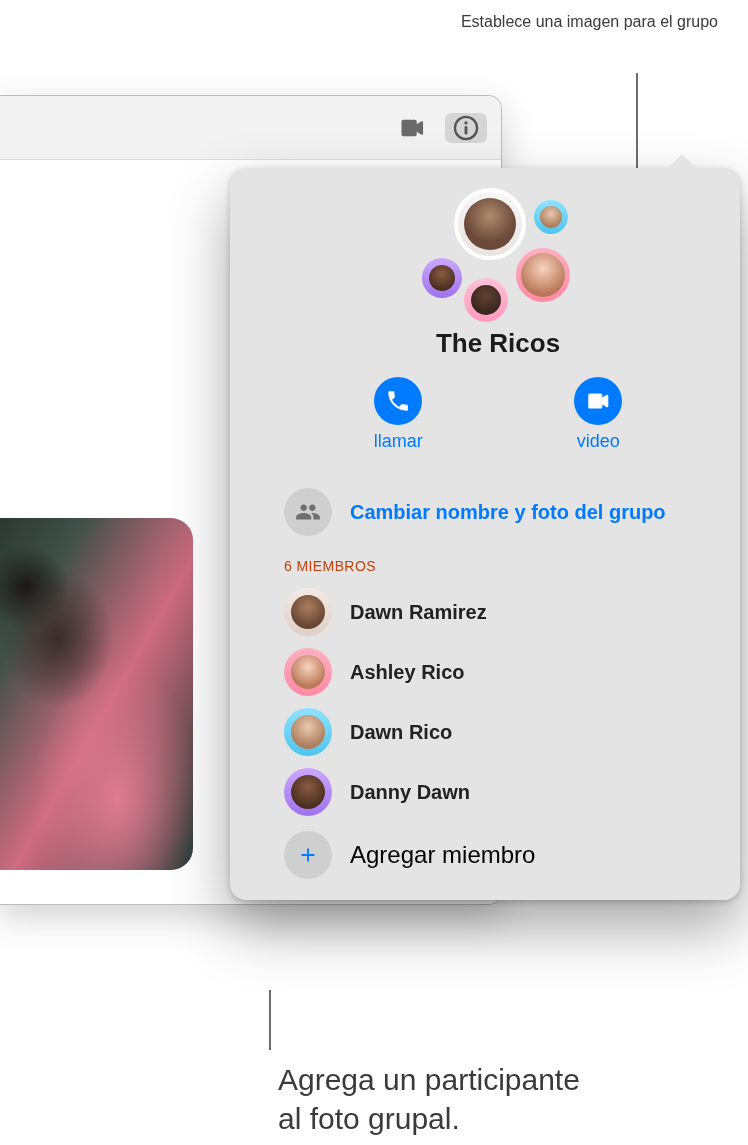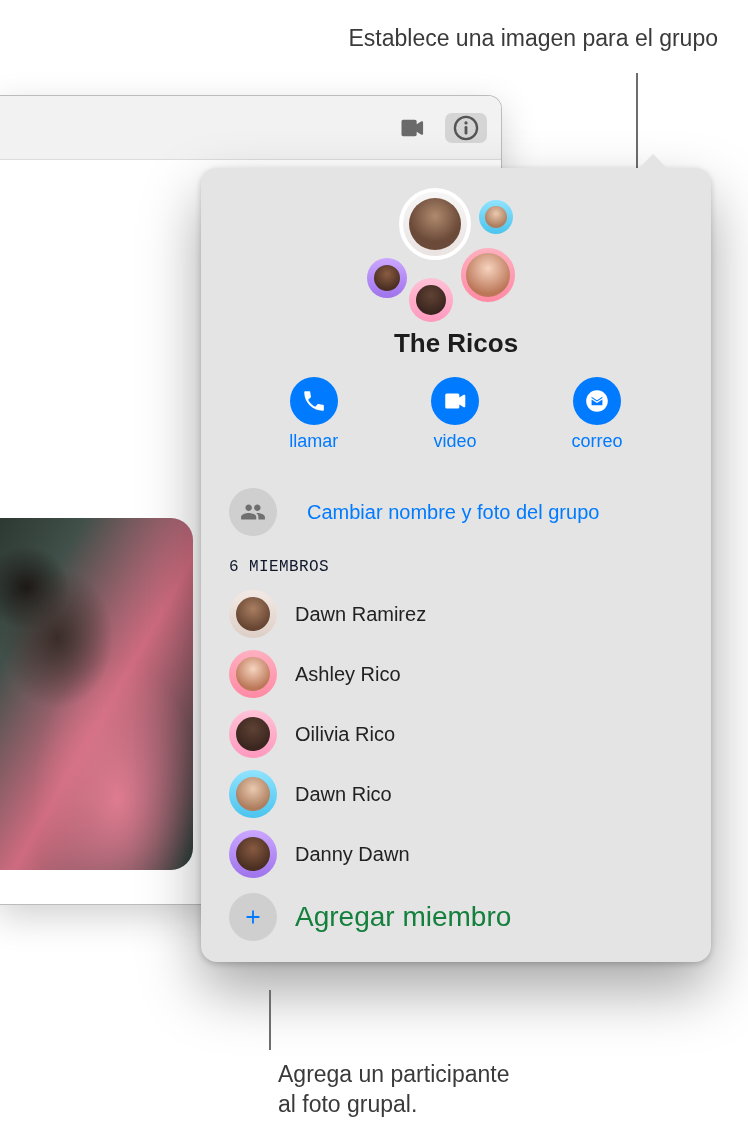--- a/index.html
+++ b/index.html
@@ -8,32 +8,32 @@
     width: 748px;
     height: 1145px;
     background: #fff;
     position: relative;
     overflow: hidden;
   }
 
   
   .callout-top {
     position: absolute;
-    top: 24px;
+    top: 12px;
     right: 30px;
     text-align: right;
-    font-size: 23px;
+    font-size: 16px;
     color: #3a3a3a;
     line-height: 1.3;
   }
   .callout-bottom {
     position: absolute;
     top: 1060px;
     left: 278px;
-    font-size: 23px;
+    font-size: 30px;
     color: #3a3a3a;
     line-height: 1.3;
   }
 
   
   .window {
     position: absolute;
     top: 95px;
     left: -3px;
     width: 505px;
@@ -91,26 +91,27 @@
     background:
       radial-gradient(ellipse 80px 100px at 60px 120px, #3a2d29 0%, rgba(58,45,41,0) 70%),
       radial-gradient(ellipse 120px 200px at 120px 280px, #df7b91 0%, rgba(223,123,145,0) 70%),
       radial-gradient(ellipse 60px 60px at 30px 70px, #1a1614 0%, rgba(26,22,20,0) 70%);
   }
 
   
   .popover {
     position: absolute;
     top: 168px;
-    left: 201px;
+    left: 230px;
     width: 510px;
     background: #e4e4e4;
     border-radius: 16px;
     box-shadow: 0 28px 60px rgba(0,0,0,0.35), 0 2px 6px rgba(0,0,0,0.2);
     padding-bottom: 22px;
+    padding-left: 26px;
   }
   .popover::before {
     content: "";
     position: absolute;
     top: -14px;
     right: 42px;
     width: 0; height: 0;
     border-left: 16px solid transparent;
     border-right: 16px solid transparent;
     border-bottom: 16px solid #e4e4e4;
@@ -177,41 +178,40 @@
   }
   .change-row .circle-sm {
     width: 48px; height: 48px;
     border-radius: 50%;
     background: #cfcfcf;
     display: flex; align-items: center; justify-content: center;
   }
   .change-row .circle-sm svg { width: 26px; height: 26px; fill: #6f6f6f; }
   .change-text {
     font-size: 20px;
-    font-weight: 400;
+    font-weight: 700;
     color: #007aff;
     flex: 1;
-    margin-left: 12px;
   }
 
   .members-header {
     padding: 4px 28px 8px 28px;
-    font-size: 16px;
+    font-size: 14px;
     letter-spacing: 0.4px;
-    color: #0f172a;
+    color: #c2410c;
     font-weight: 500;
-    font-family: Liberation Mono, monospace;
   }
 
   .member-list { padding: 0 28px; }
   .member {
     display: flex;
     align-items: center;
     gap: 18px;
     height: 60px;
+    font-weight: bold;
   }
   .member .mav {
     width: 48px; height: 48px;
     border-radius: 50%;
     display: flex; align-items: center; justify-content: center;
     position: relative;
   }
   .member .mav::after{
     content:"";width:34px;height:34px;border-radius:50%;
   }
@@ -232,22 +232,22 @@
     padding: 10px 28px 0 28px;
     height: 56px;
   }
   .add-row .add-circle {
     width: 48px; height: 48px; border-radius: 50%;
     background: #cfcfcf;
     display: flex; align-items: center; justify-content: center;
   }
   .add-row .add-circle svg { width: 22px; height: 22px; }
   .add-text {
-    font-size: 28px;
-    color: #15803d;
+    font-size: 24px;
+    color: #000000;
   }
   
   .leader1 {
     position:absolute;
     left: 636px; top: 73px; width:2px; height:475px; background:#6d6d6d;
   }
 
   .leader2v {
     position:absolute;
     left: 269px; top: 990px; width:2px; height:60px; background:#6d6d6d;
@@ -304,28 +304,20 @@
       <div class="label">llamar</div>
     </div>
     <div class="action">
       <div class="circle">
         <svg viewBox="0 0 24 24">
             <path d="M3 6.5C3 5.67 3.67 5 4.5 5h10c.83 0 1.5.67 1.5 1.5v2.2l4.02-2.41c.67-.4 1.48.07 1.48.85v9.72c0 .78-.81 1.25-1.48.85L16 15.3v2.2c0 .83-.67 1.5-1.5 1.5h-10C3.67 19 3 18.33 3 17.5v-11z"></path>
           </svg>
       </div>
       <div class="label">video</div>
     </div>
-    <div class="action">
-      <div class="circle">
-        <svg viewBox="0 0 24 24">
-            <path d="M12 2C6.48 2 2 6.48 2 12s4.48 10 10 10 10-4.48 10-10S17.52 2 12 2zm5 7.2-5 3.3-5-3.3V8l5 3.3L17 8v1.2zM7 16V10.5l5 3.3 5-3.3V16H7z"></path>
-          </svg>
-      </div>
-      <div class="label">correo</div>
-    </div>
   </div>
 
   <div class="change-row">
     <div class="circle-sm">
       <svg viewBox="0 0 24 24">
           <path d="M16 11c1.66 0 3-1.34 3-3s-1.34-3-3-3-3 1.34-3 3 1.34 3 3 3zm-8 0c1.66 0 3-1.34 3-3S9.66 5 8 5 5 6.34 5 8s1.34 3 3 3zm0 2c-2.33 0-7 1.17-7 3.5V19h14v-2.5c0-2.33-4.67-3.5-7-3.5zm8 0c-.29 0-.62.02-.97.05 1.16.84 1.97 1.97 1.97 3.45V19h6v-2.5c0-2.33-4.67-3.5-7-3.5z"></path>
         </svg>
     </div>
     <div class="change-text">Cambiar nombre y foto del grupo</div>
   </div>
@@ -335,24 +327,20 @@
   <div class="member-list">
     <div class="member">
       <div class="mav mav1"></div>
       <div class="mname">Dawn Ramirez</div>
     </div>
     <div class="member">
       <div class="mav mav2"></div>
       <div class="mname">Ashley Rico</div>
     </div>
     <div class="member">
-      <div class="mav mav3"></div>
-      <div class="mname">Oilivia Rico</div>
-    </div>
-    <div class="member">
       <div class="mav mav4"></div>
       <div class="mname">Dawn Rico</div>
     </div>
     <div class="member">
       <div class="mav mav5"></div>
       <div class="mname">Danny Dawn</div>
     </div>
   </div>
 
   <div class="add-row">

